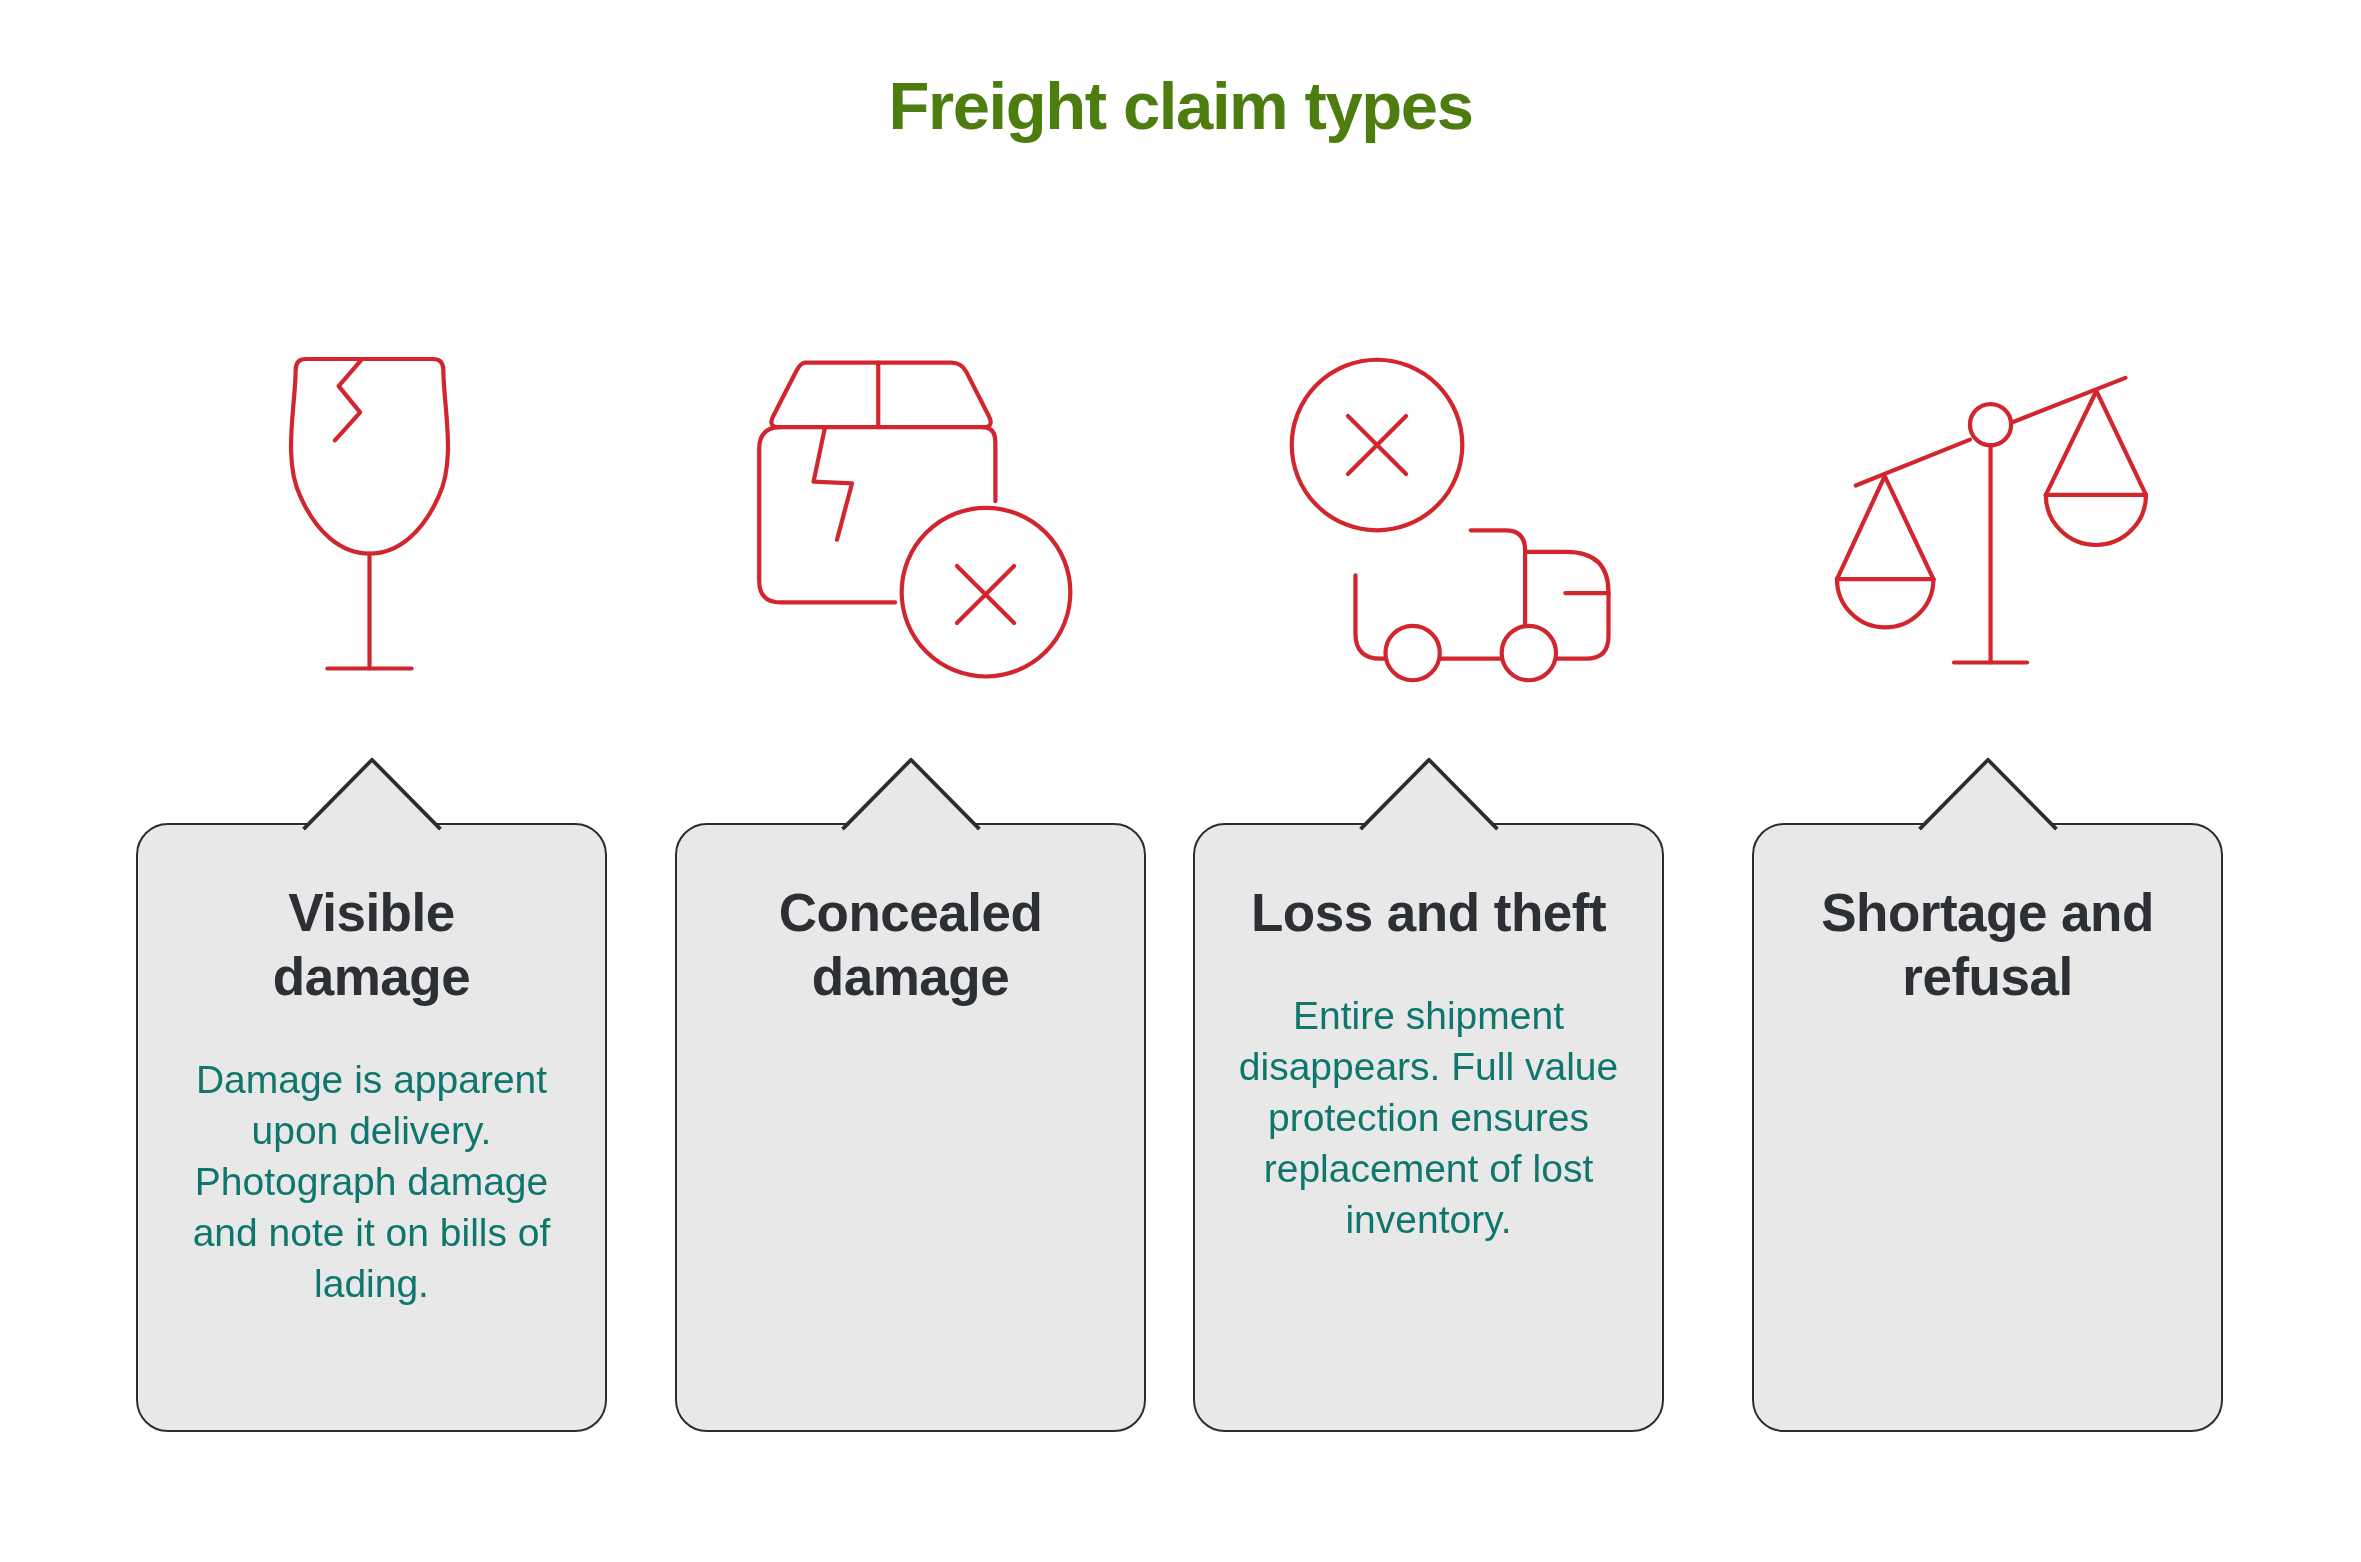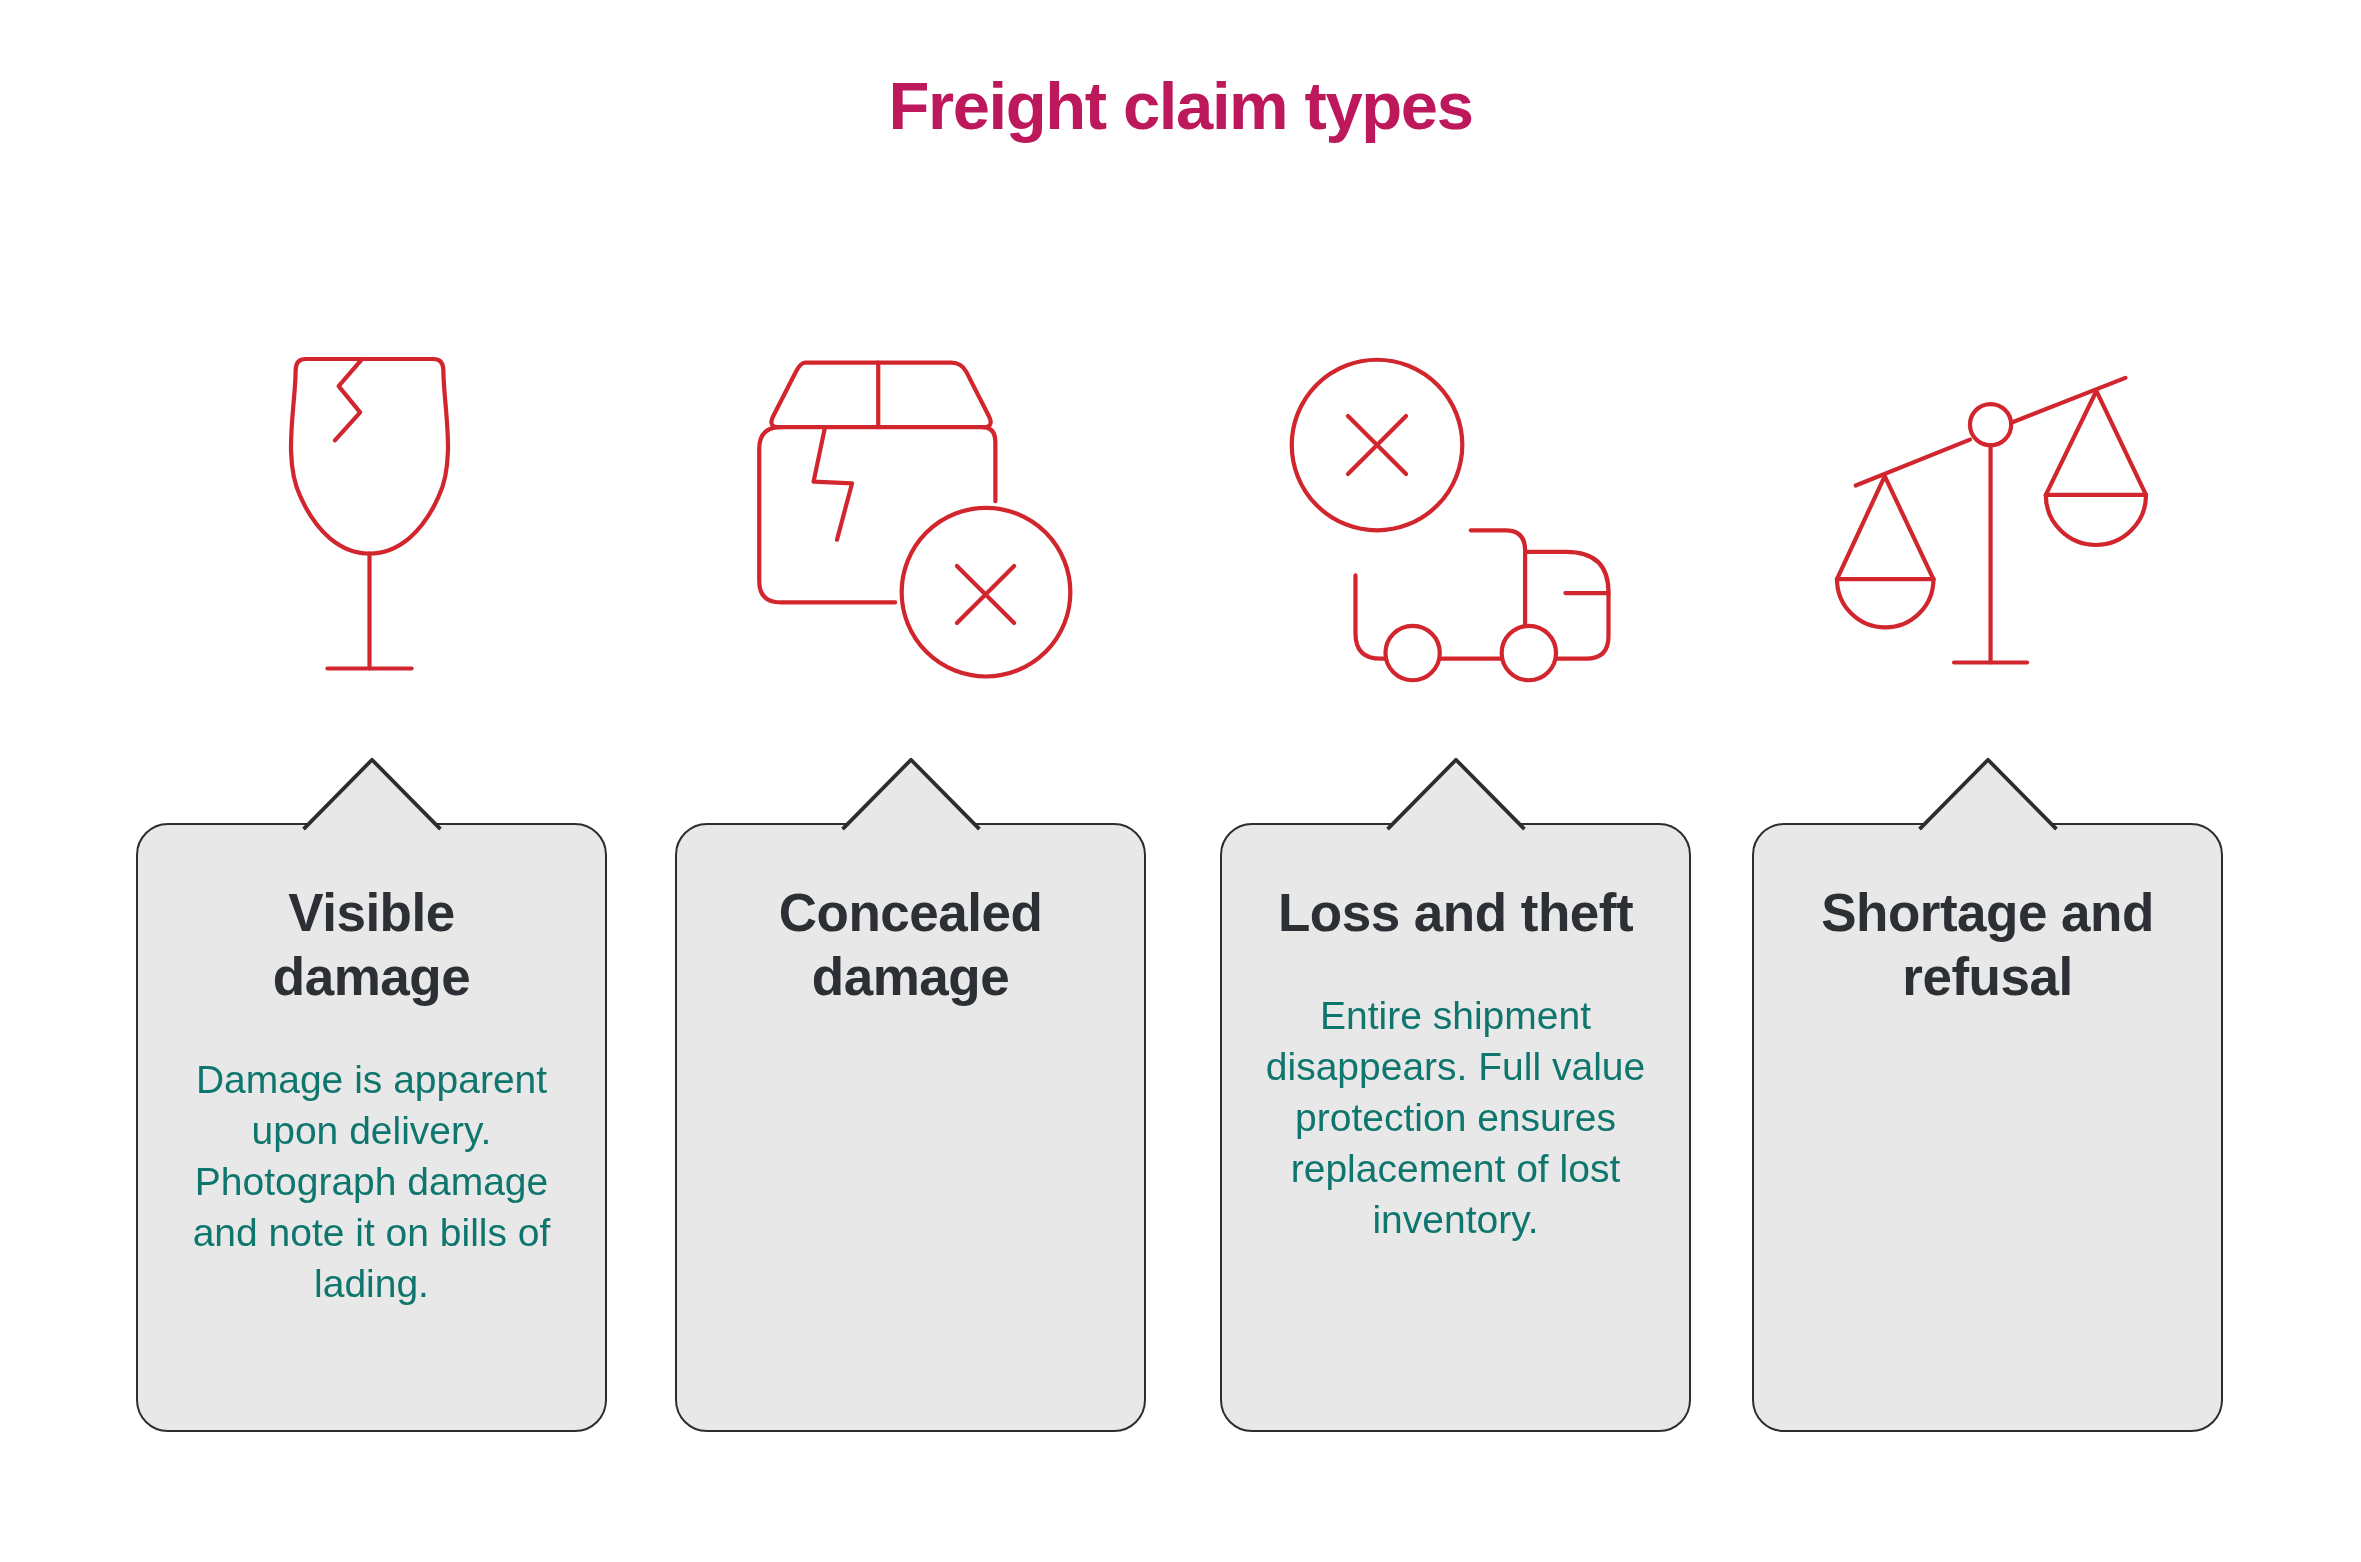--- a/index.html
+++ b/index.html
@@ -10,21 +10,21 @@
     font-family:"Liberation Sans", sans-serif;
     overflow:hidden;
   }
   .main-title{
     position:absolute;
     top:67px;left:0;width:100%;
     text-align:center;
     font-size:67px;
     font-weight:700;
     letter-spacing:-1.4px;
-    color:#be185d;
+    color:#4d7c0f;
   }
   .icon{position:absolute;}
   .icon svg path,.icon svg circle{
     stroke:#d2262e;
     stroke-width:4.5;
     fill:none;
     stroke-linecap:round;
     stroke-linejoin:round;
   }
   .icon svg .wfill{fill:#ffffff;}
@@ -33,21 +33,21 @@
     top:823px;
     width:471px;height:609px;
     box-sizing:border-box;
     background:#e8e8e8;
     border:2.8px solid #2d2d2d;
     border-radius:32px;
     text-align:center;
   }
   .card-1{left:136px;}
   .card-2{left:675px;}
-  .card-3{left:1220px;}
+  .card-3{left:1193px;}
   .card-4{left:1752px;}
   .pointer{
     position:absolute;
     top:-69px;left:50%;
     transform:translateX(-50%);
     width:141px;height:75px;
   }
   .pointer path{
     fill:#e8e8e8;
     stroke:#2d2d2d;

